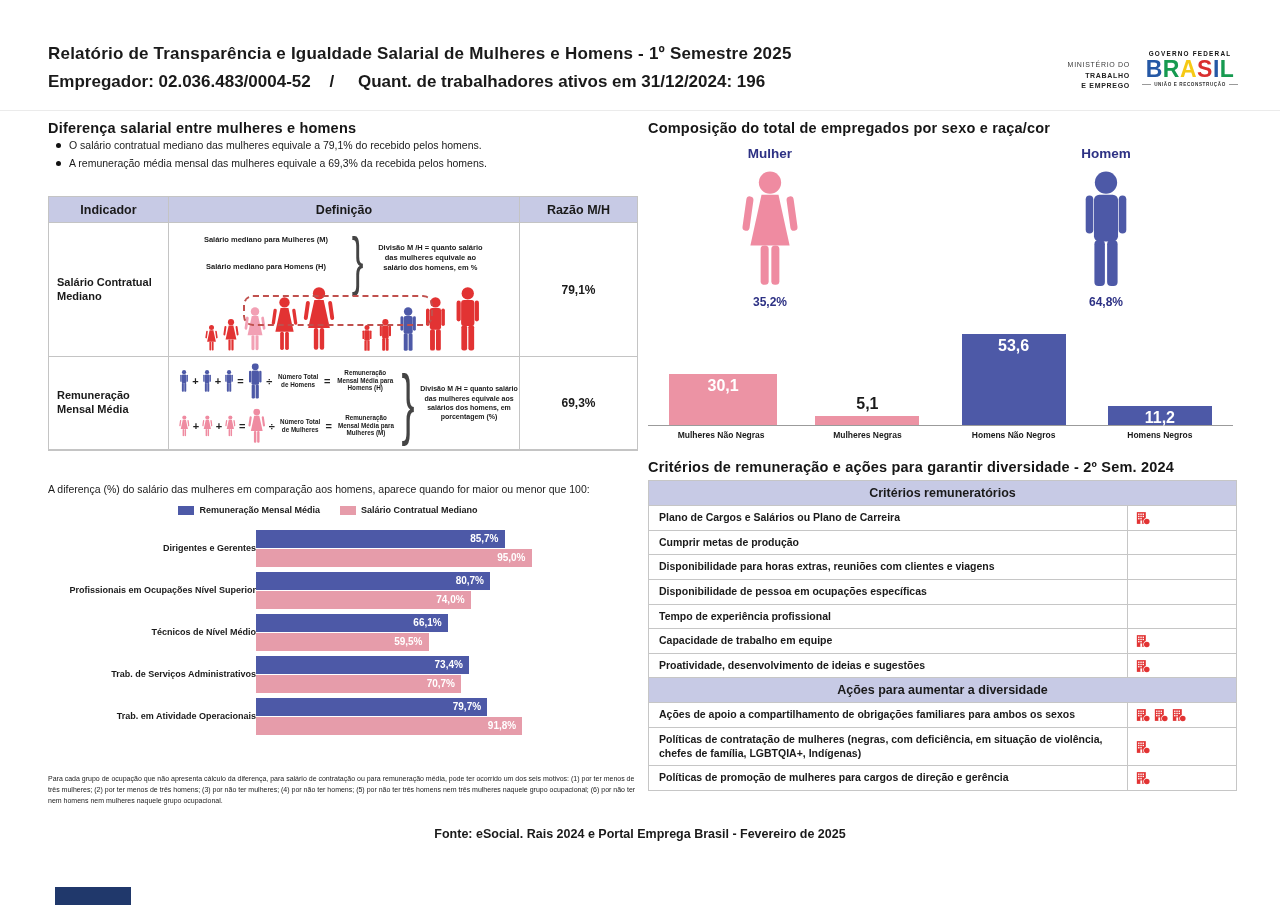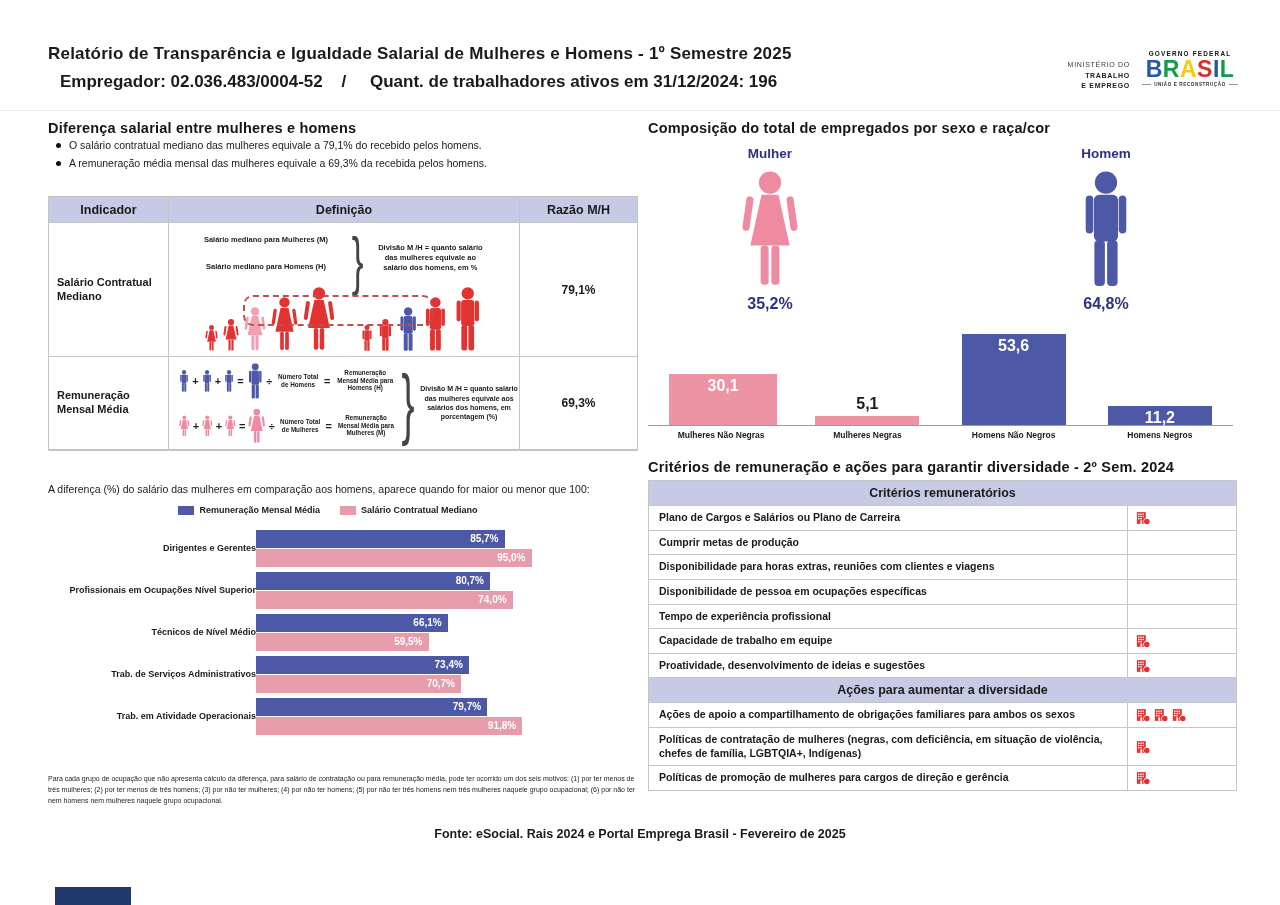--- a/index.html
+++ b/index.html
@@ -1,20 +1,20 @@
 <!DOCTYPE html>
 <html><head>
 <meta charset="utf-8">
 <style>
   html,body{margin:0;padding:0;background:#fff;}
   .page{position:relative;width:1280px;height:905px;background:#fff;overflow:hidden;
         font-family:"Liberation Sans",sans-serif;color:#1a1a1a;}
   
   .hdr-title{position:absolute;left:48px;top:44px;font-size:17px;font-weight:700;color:#1a1a1a;letter-spacing:.2px;}
-  .hdr-sub{position:absolute;left:60px;top:72px;font-size:17px;font-weight:700;white-space:pre;}
+  .hdr-sub{position:absolute;left:48px;top:72px;font-size:17px;font-weight:700;white-space:pre;}
   .hdr-rule{position:absolute;left:0;top:110px;width:1280px;height:1px;background:#ebebeb;}
   .logos{position:absolute;left:1038px;top:50px;width:200px;display:flex;gap:12px;align-items:flex-start;}
   .ministry{width:92px;text-align:right;font-size:7px;letter-spacing:.7px;line-height:1.5;color:#3a3a3a;margin-top:10px;}
   .ministry .b{font-weight:700;color:#222;}
   .gov{width:96px;text-align:center;}
   .gov-top{font-size:6.4px;font-weight:700;letter-spacing:1.2px;color:#111;}
   .gov-brand{font-size:23px;font-weight:800;line-height:1.05;letter-spacing:.5px;}
   .gov-bottom{display:flex;align-items:center;gap:3px;margin-top:1px;}
   .gov-bottom .ln{flex:1;height:1px;background:#999;}
   .gov-bottom .tx{font-size:4.6px;font-weight:700;letter-spacing:.6px;color:#333;white-space:nowrap;}
@@ -61,21 +61,21 @@
   .occ-row{display:flex;align-items:center;height:42px;}
   .occ-cat-label{width:208px;text-align:right;font-size:9px;font-weight:700;line-height:1.2;}
   .occ-bars{display:flex;flex-direction:column;gap:1px;}
   .occ-bar{height:18px;position:relative;}
   .occ-val{position:absolute;right:6px;top:0;line-height:18px;color:#fff;font-size:10px;font-weight:700;}
   .footnote{position:absolute;left:48px;top:774px;width:596px;font-size:7px;line-height:1.55;color:#222;}
   
   .fig{position:absolute;top:146px;width:120px;text-align:center;}
   .fig .fig-label{font-size:13.5px;font-weight:700;color:#2d3184;margin-bottom:10px;}
   .fig svg{display:inline-block;}
-  .fig .fig-pct{font-size:16px;font-weight:700;color:#2d3184;margin-top:4px;}
+  .fig .fig-pct{font-size:12px;font-weight:700;color:#2d3184;margin-top:4px;}
   #comp-chart{position:absolute;left:648px;top:322px;width:585px;height:125px;}
   .comp-plot{position:absolute;left:0;right:0;top:0;height:103px;border-bottom:1px solid #9b9b9b;}
   .comp-bar{position:absolute;bottom:0;width:104px;}
   .comp-val{position:absolute;top:3px;width:100%;text-align:center;color:#fff;font-size:16px;font-weight:700;}
   .comp-val.above{top:auto;bottom:calc(100% + 3px);color:#1a1a1a;}
   .comp-cat{position:absolute;top:108px;text-align:center;font-size:8.5px;font-weight:700;}
   
   #crit-table{position:absolute;left:648px;top:480px;width:587px;border:1px solid #c6c6c6;border-bottom:none;}
   .crit-head{background:#c7cae5;font-weight:700;font-size:12.5px;text-align:center;padding:5px 0;border-bottom:1px solid #c6c6c6;}
   .crit-row{display:flex;border-bottom:1px solid #c6c6c6;align-items:stretch;}
@@ -287,21 +287,21 @@
             <span class="occ-val">95,0%</span>
           </div>
         </div>
       </div>
       <div class="occ-row">
         <div class="occ-cat-label">Profissionais em Ocupações Nível Superior</div>
         <div class="occ-bars">
           <div class="occ-bar" style="width: 234px; background: rgb(77, 89, 167);">
             <span class="occ-val">80,7%</span>
           </div>
-          <div class="occ-bar" style="width: 214.6px; background: rgb(230, 156, 170); padding-left: 42px;">
+          <div class="occ-bar" style="width: 214.6px; background: rgb(230, 156, 170);">
             <span class="occ-val">74,0%</span>
           </div>
         </div>
       </div>
       <div class="occ-row">
         <div class="occ-cat-label">Técnicos de Nível Médio</div>
         <div class="occ-bars">
           <div class="occ-bar" style="width: 191.7px; background: rgb(77, 89, 167);">
             <span class="occ-val">66,1%</span>
           </div>

